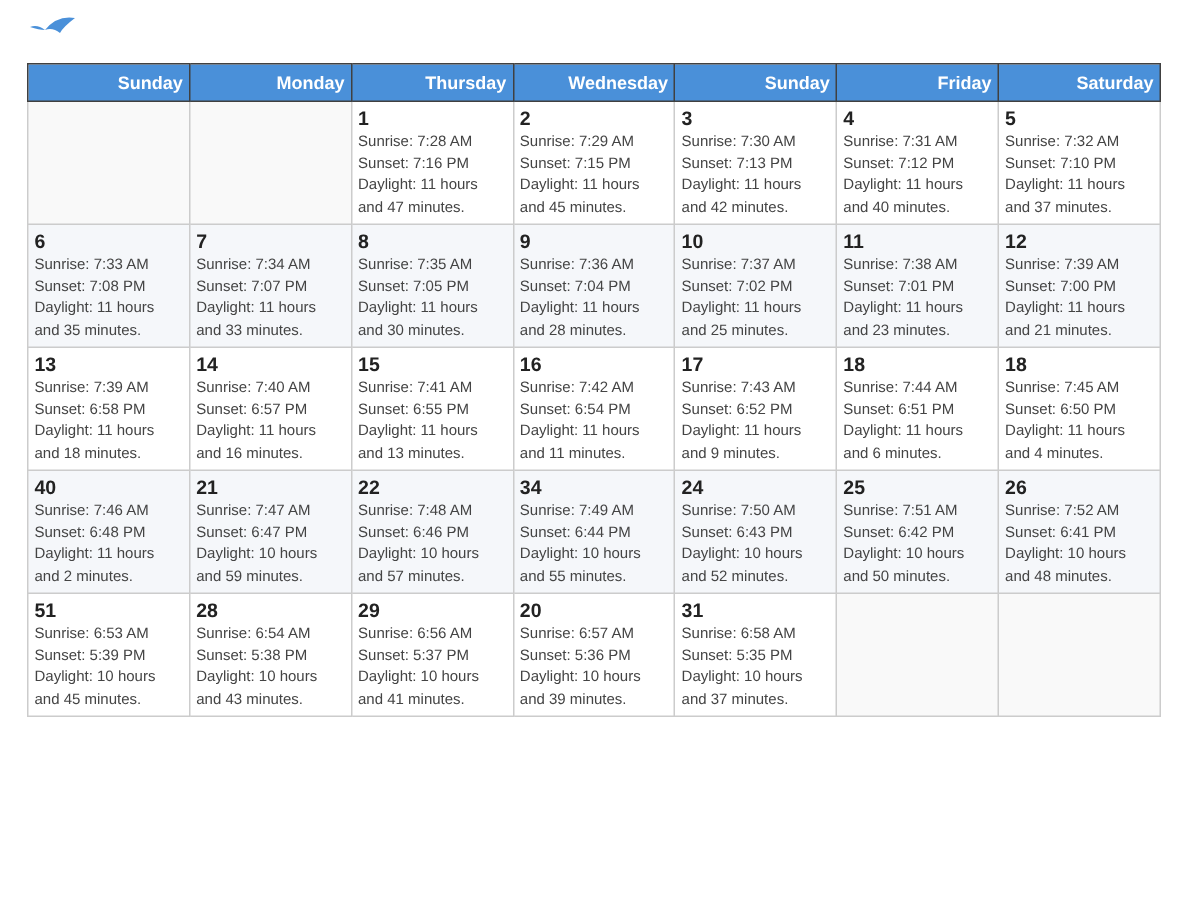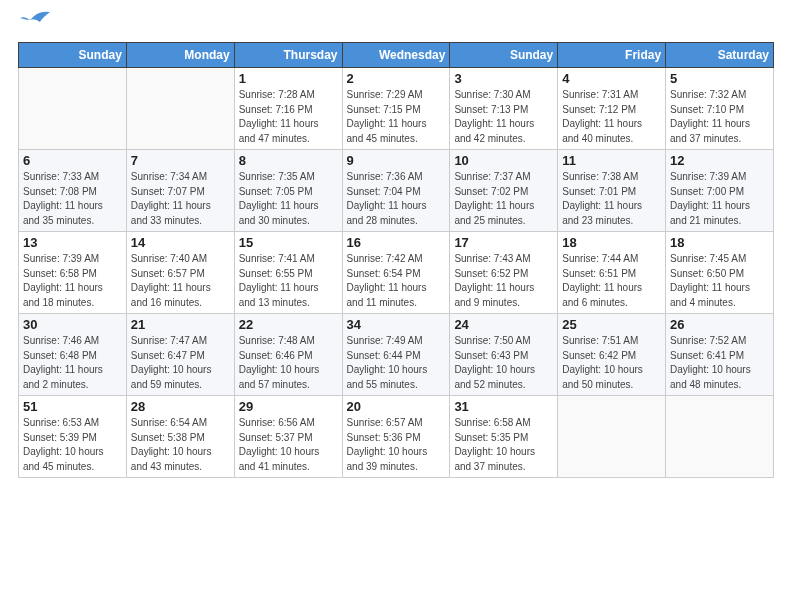--- a/index.html
+++ b/index.html
@@ -205,21 +205,21 @@
             <span class="day-number">18</span>
             <div class="day-info">Sunrise: 7:44 AM<br>Sunset: 6:51 PM<br>Daylight: 11 hours and 6 minutes.</div>
           </td>
           <td>
             <span class="day-number">18</span>
             <div class="day-info">Sunrise: 7:45 AM<br>Sunset: 6:50 PM<br>Daylight: 11 hours and 4 minutes.</div>
           </td>
         </tr>
         <tr>
           <td>
-            <span class="day-number">30</span>
+            <span class="day-number">40</span>
             <div class="day-info">Sunrise: 7:46 AM<br>Sunset: 6:48 PM<br>Daylight: 11 hours and 2 minutes.</div>
           </td>
           <td>
             <span class="day-number">21</span>
             <div class="day-info">Sunrise: 7:47 AM<br>Sunset: 6:47 PM<br>Daylight: 10 hours and 59 minutes.</div>
           </td>
           <td>
             <span class="day-number">22</span>
             <div class="day-info">Sunrise: 7:48 AM<br>Sunset: 6:46 PM<br>Daylight: 10 hours and 57 minutes.</div>
           </td>

